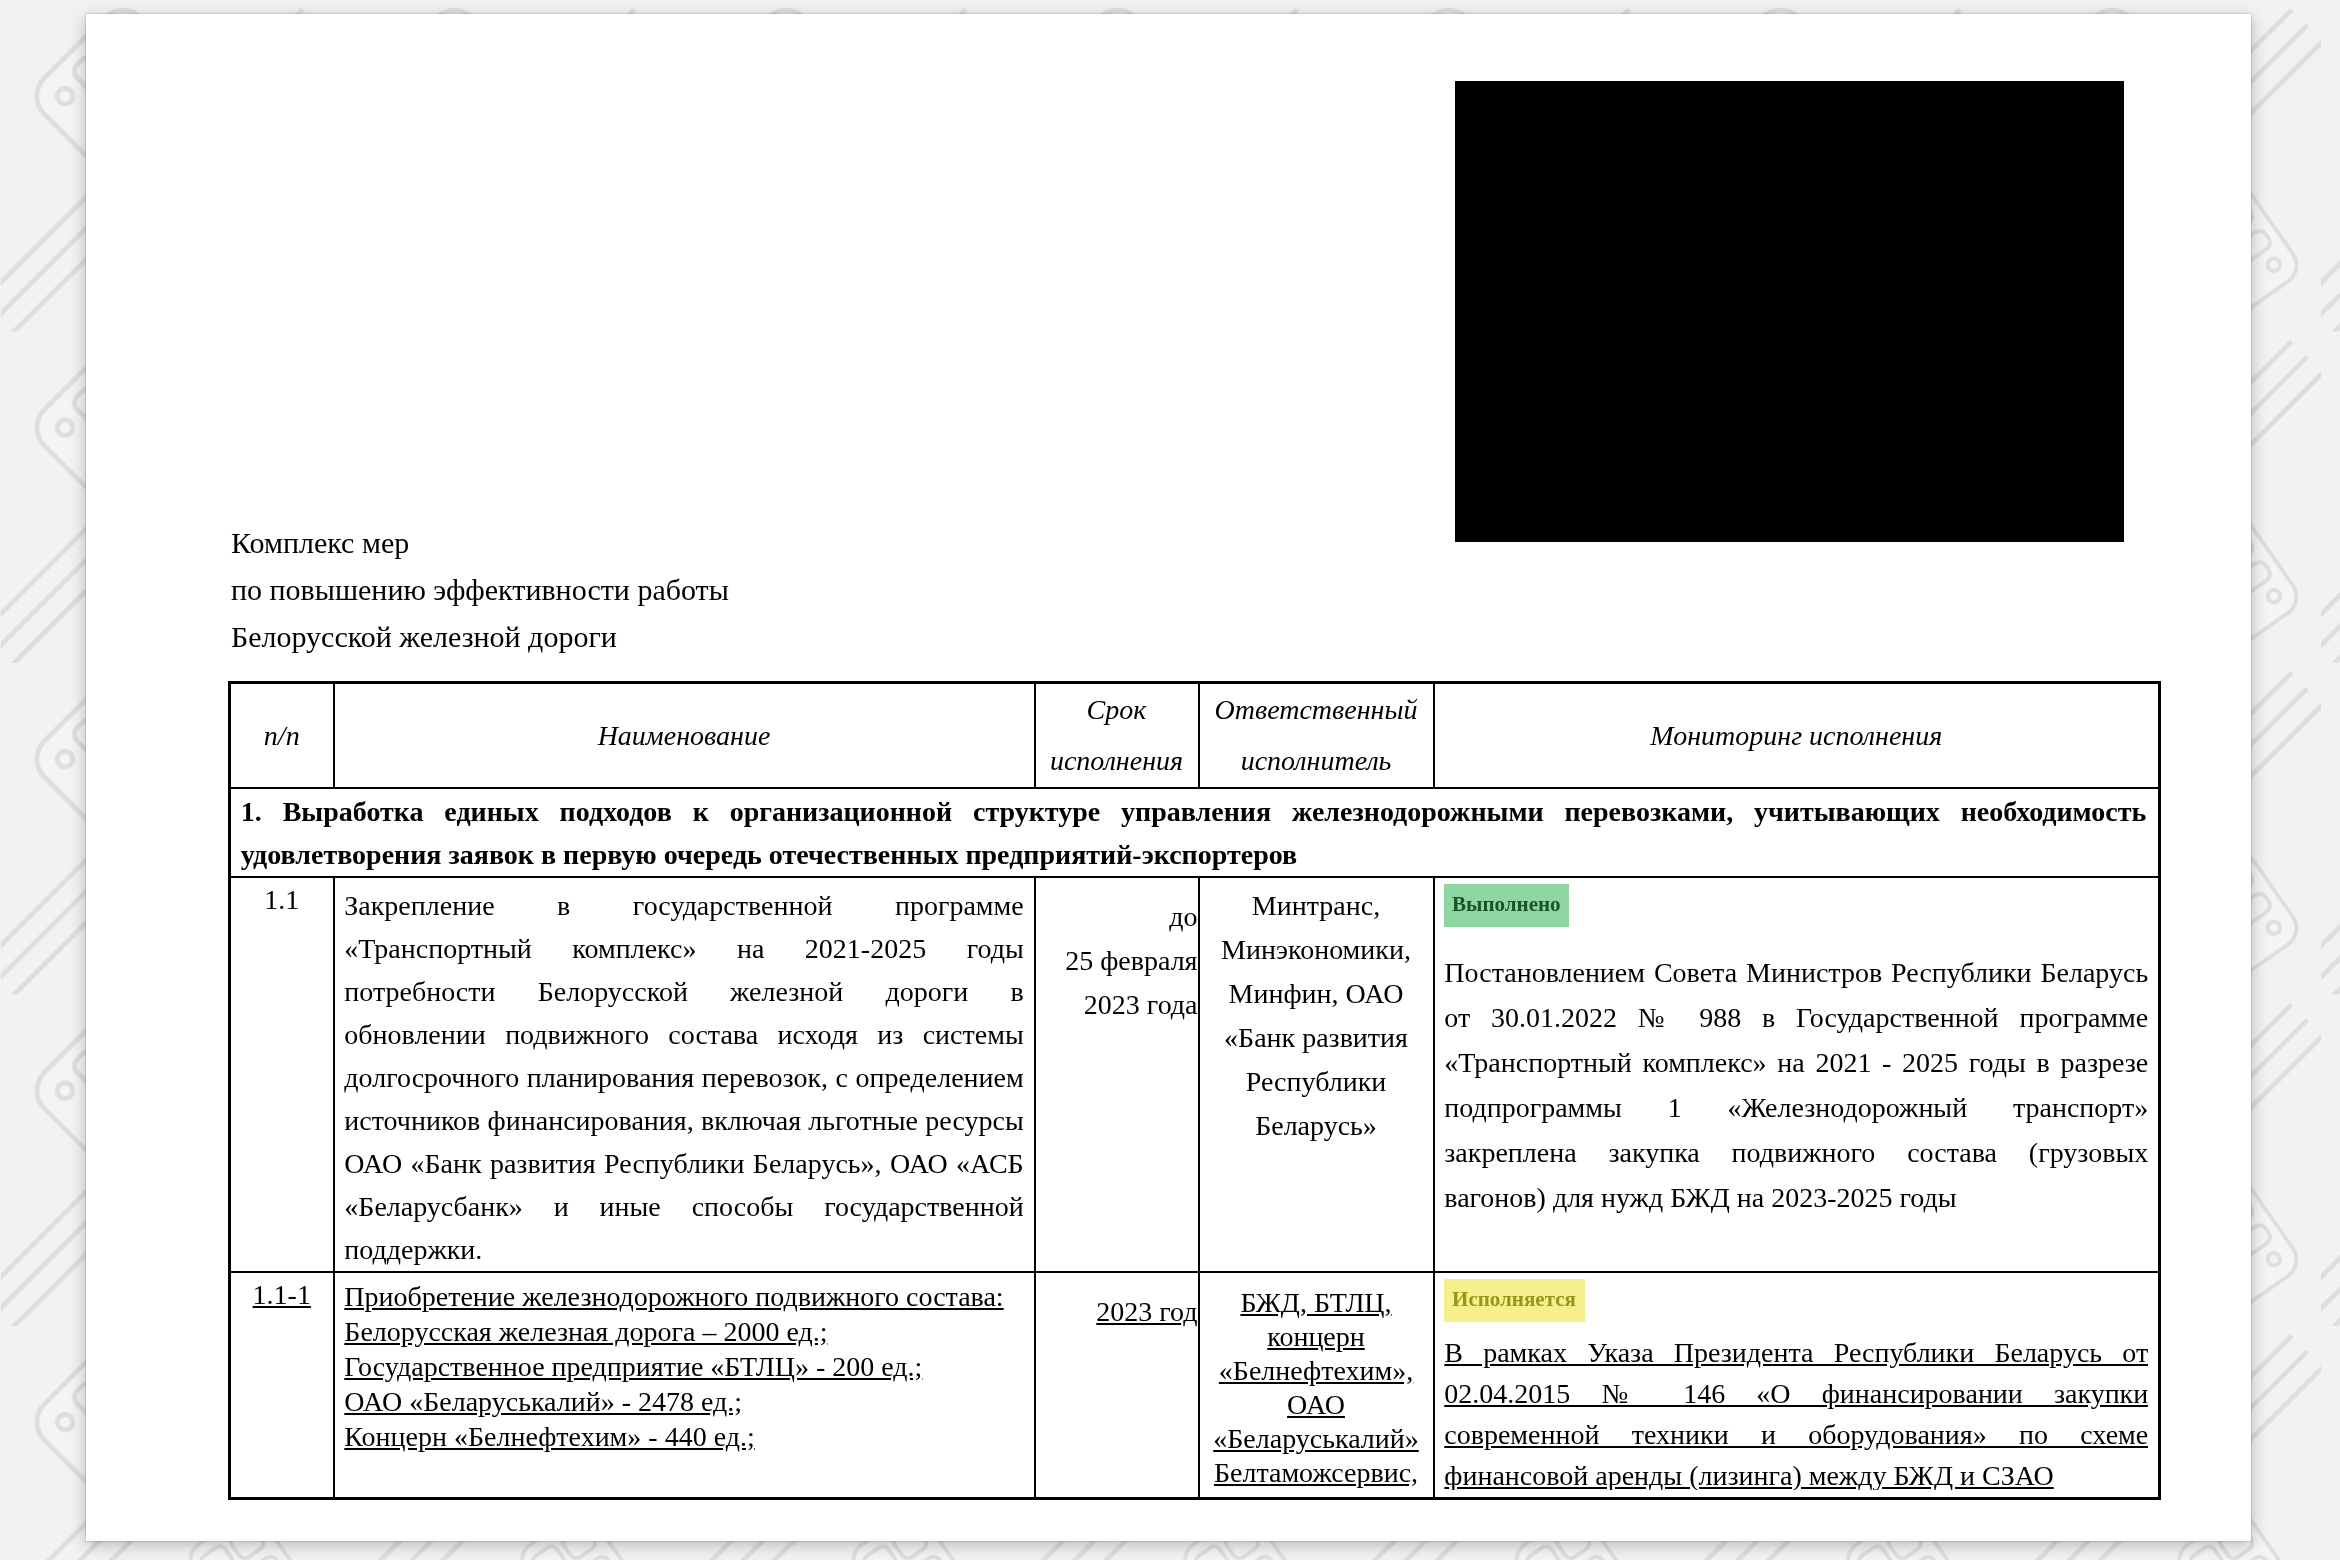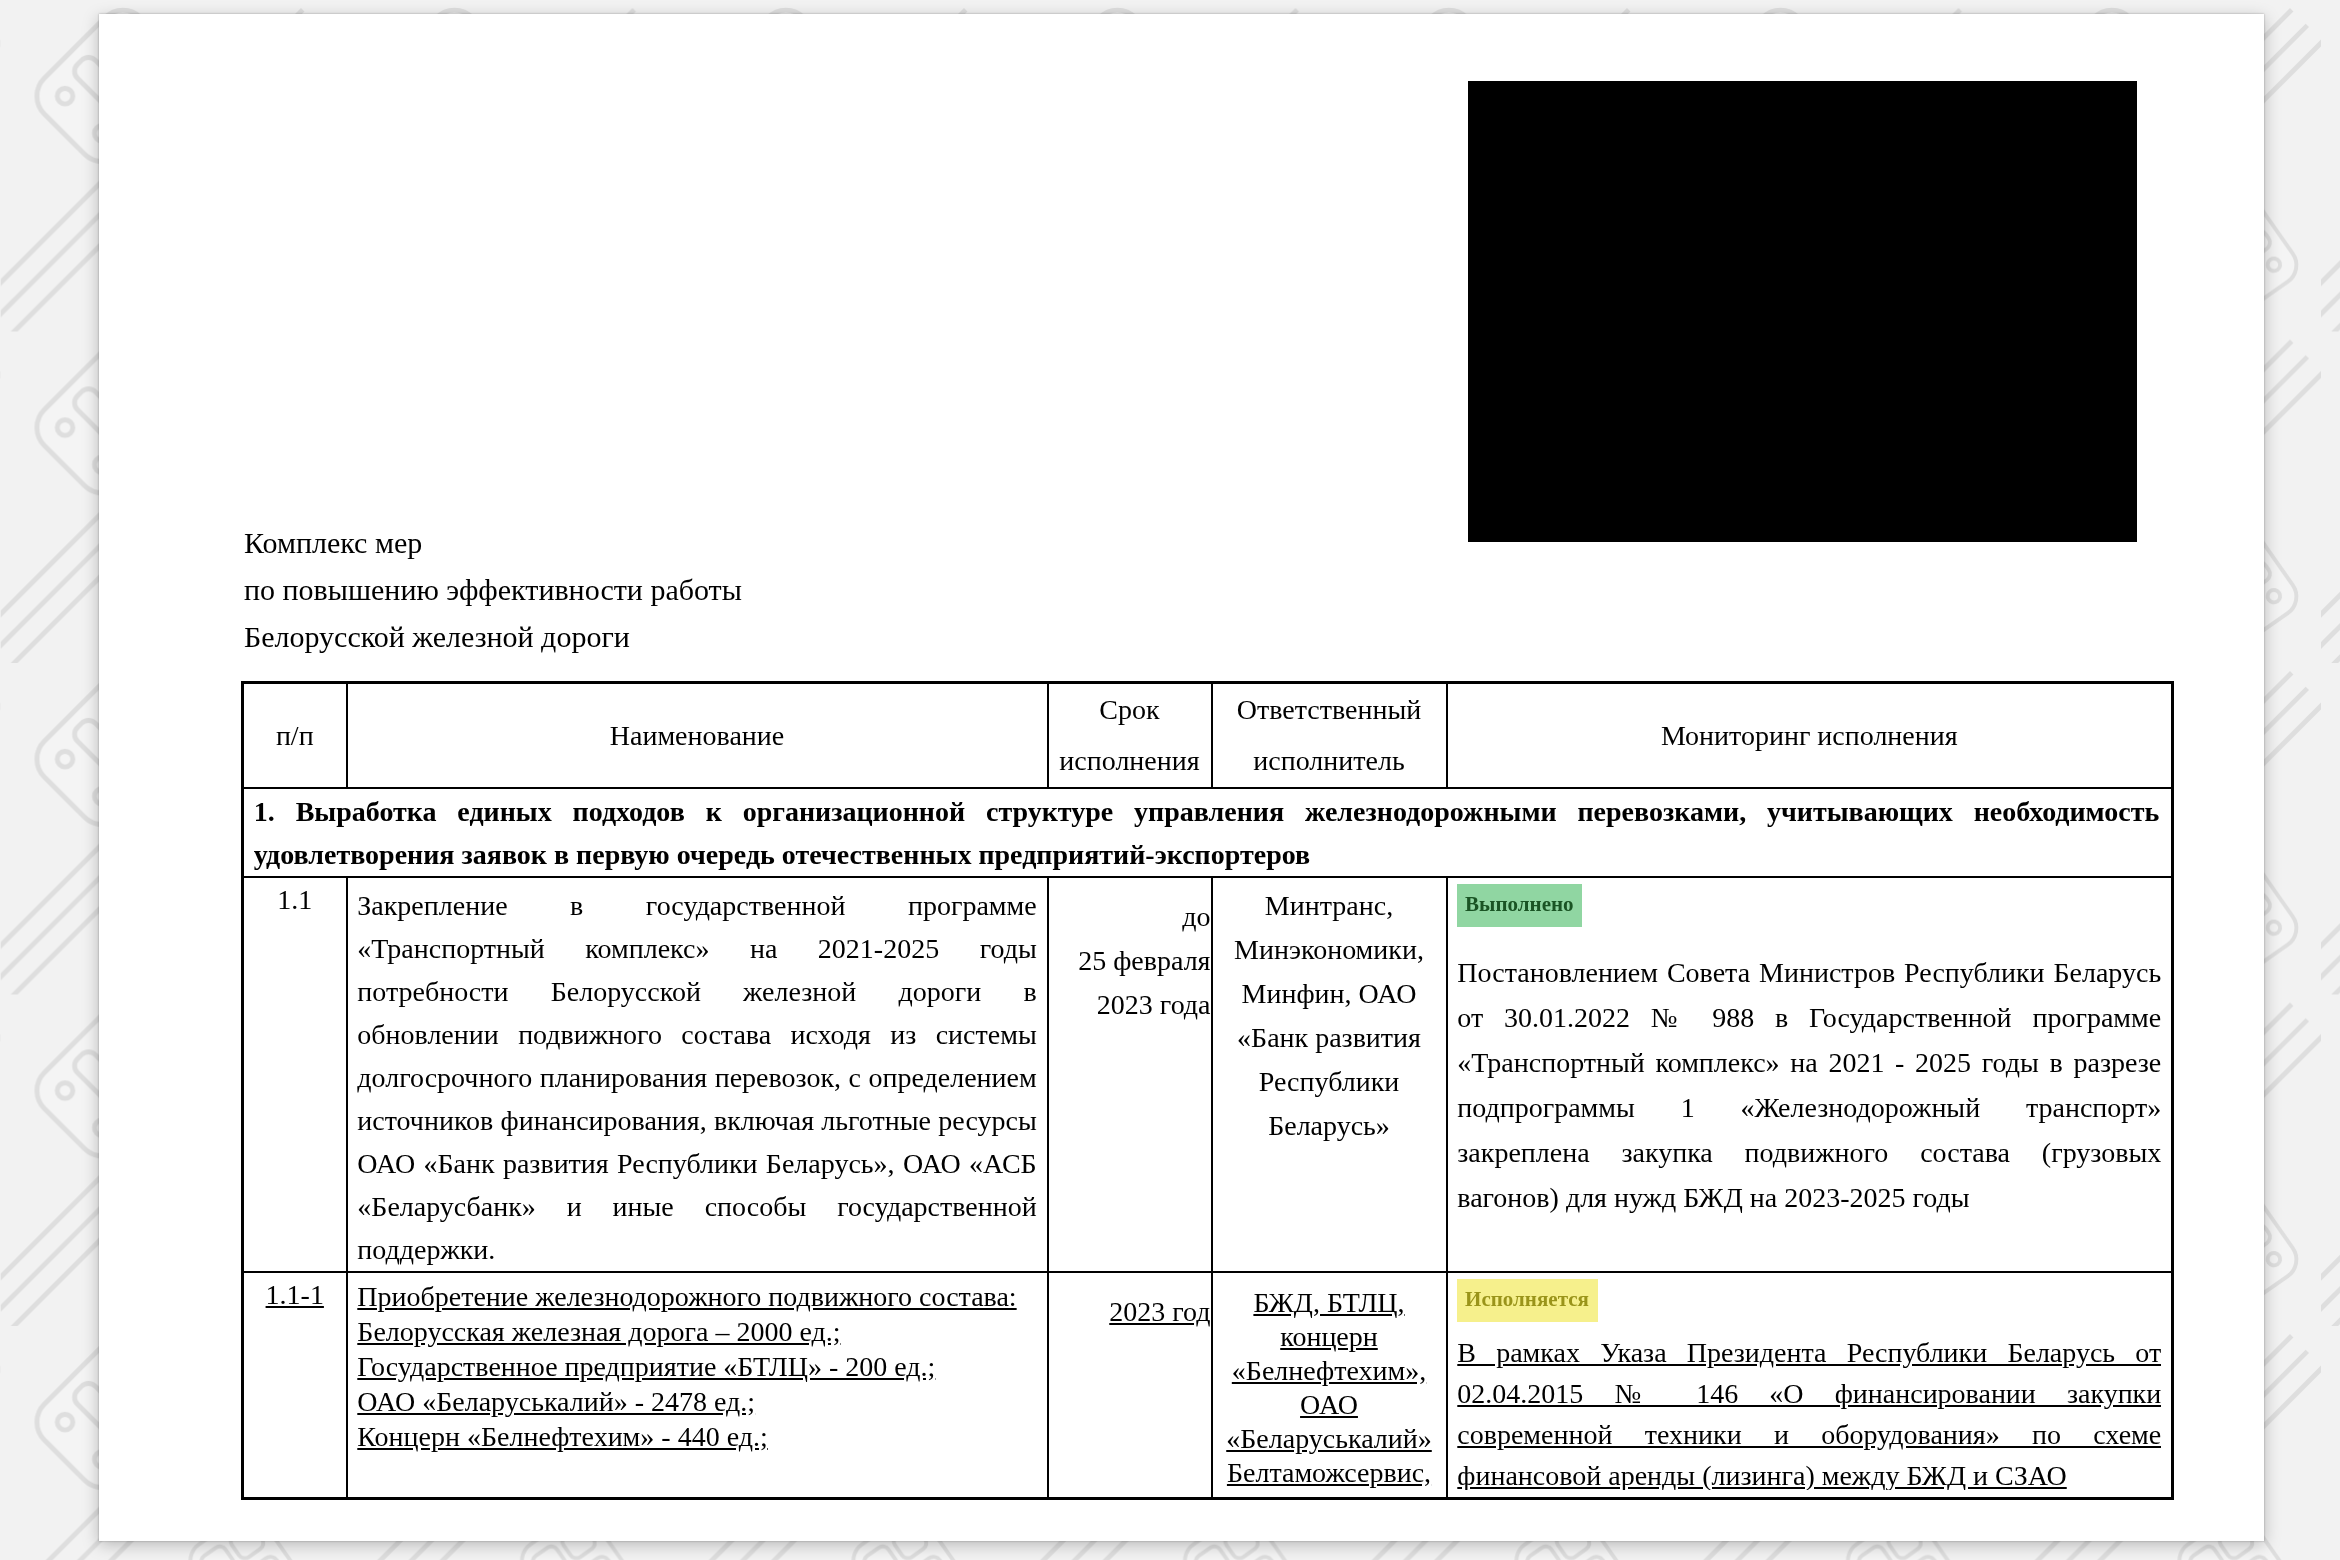--- a/index.html
+++ b/index.html
@@ -14,42 +14,41 @@
     background:var(--canvas_bg);
     font-family:"Liberation Serif","DejaVu Serif",serif;
     color:var(--text);
     position:relative;
   }
   .bg-pattern{position:absolute;left:0;top:0;width:2341px;height:1560px;}
   .page{
     position:absolute; left:86px; top:13.7px; width:2165px; height:1527px;
     background:var(--page_bg);
     box-shadow:0 3.9px 15.6px rgba(0,0,0,0.25), 0 0 2px rgba(0,0,0,0.30);
-    margin-left:13px;
   }
   .redaction{
     position:absolute; left:1369px; top:67px; width:669px; height:461px;
     background:var(--redaction);
   }
   .doc-title{
     position:absolute; left:145px; top:505px;
     font-size:30px; line-height:47px; white-space:nowrap;
   }
   .measures-table{
     position:absolute; left:142px; top:667px;
     border-collapse:collapse; table-layout:fixed; width:1930px;
     font-size:28px;
     border:3.9px solid var(--border);
   }
   .measures-table th, .measures-table td{
     border:2px solid var(--border);
     vertical-align:top;
     font-weight:normal;
   }
-  tr.hdr{height:106px;}
+  tr.hdr{height:106px;font-style:italic;}
   tr.hdr th{vertical-align:middle; text-align:center; line-height:51px; padding:0 3.9px;}
   tr.sec{height:88px;}
   tr.sec td{
     border-top-width:2.9px; border-bottom-width:2.9px;
     font-weight:bold; padding:1px 11.7px 0 9.8px; line-height:43px;
   }
   tr.r1{height:363px;}
   tr.r2{height:226px;text-decoration:underline;}
   .just{text-align:justify;}
   .num{ text-align:center; padding-top:5.9px; }

